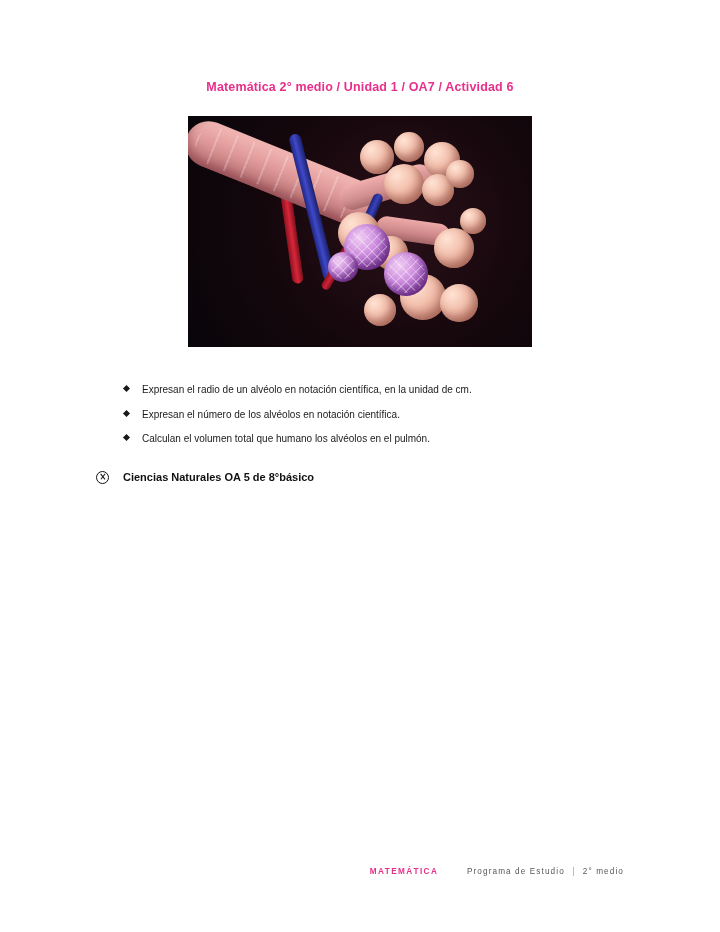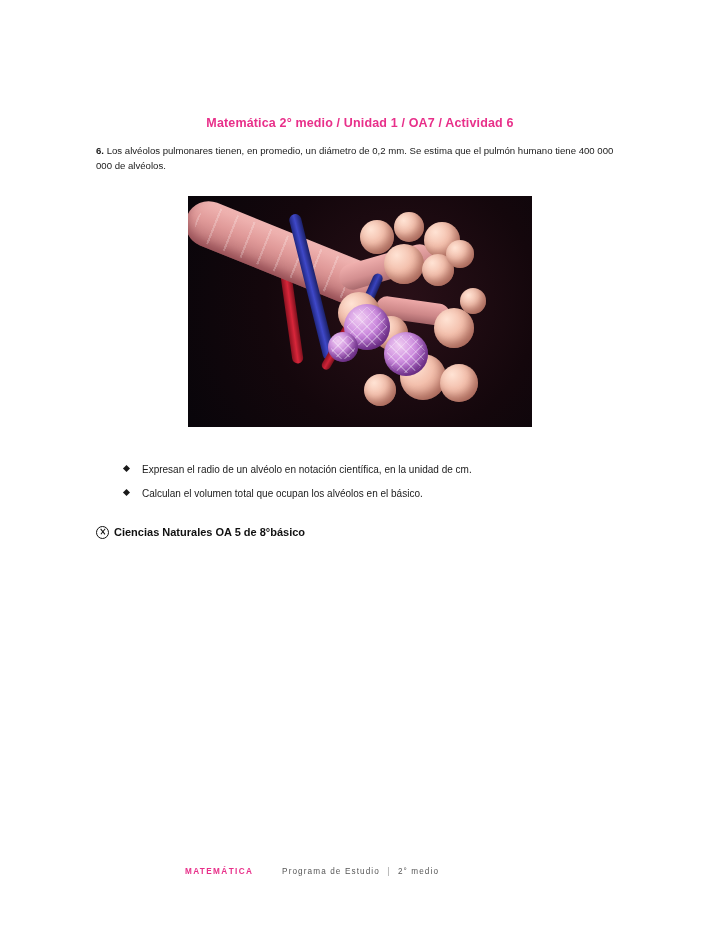--- a/index.html
+++ b/index.html
@@ -21,21 +21,20 @@
     top: 0;
     width: 720px;
     height: 932px;
     background: #ffffff;
   }
   .content {
     position: absolute;
     left: 96px;
     top: 80px;
     width: 528px;
-    margin-top: 36px;
   }
   .doc-title {
     color: #e8308a;
     font-size: 12.5px;
     font-weight: bold;
     text-align: center;
     letter-spacing: 0.15px;
     margin: 0 0 14px 0;
   }
   .intro {
@@ -182,21 +181,21 @@
     background: #1a1a1a;
     transform: rotate(45deg);
   }
   .connection {
     margin: 14px 0 0 0;
     font-size: 11px;
     font-weight: bold;
     color: #111111;
     display: flex;
     align-items: center;
-    gap: 5px;
+    gap: 14px;
   }
   .conn-icon {
     display: inline-block;
     width: 11px;
     height: 11px;
     border: 1.2px solid #111;
     border-radius: 50%;
     position: relative;
     flex: none;
   }
@@ -220,21 +219,21 @@
     height: 7.4px;
     background: #111;
     transform: translateX(-50%) rotate(-38deg);
     transform-origin: 50% 50%;
   }
   .footer {
     position: absolute;
     left: 0;
     right: 0;
     bottom: 56px;
-    text-align: center;
+    text-align: right;
     padding-right: 96px;
     font-size: 8.2px;
     letter-spacing: 1.1px;
     color: #575757;
   }
   .footer .subject {
     color: #e8308a;
     font-weight: bold;
     letter-spacing: 1.4px;
   }
@@ -245,24 +244,20 @@
 </style>
 </head>
 <body>
 
 <div class="page">
 
   <div class="content">
 
     <h1 class="doc-title">Matemática 2° medio / Unidad 1 / OA7 / Actividad 6</h1>
 
-    <p class="intro">
-      <span class="num">6.</span>
-      <span>Los alvéolos pulmonares tienen, en promedio, un diámetro de 0,2 mm. Se estima que el pulmón humano tiene 400 000 000 de alvéolos.</span>
-    </p>
 
     <div class="figure">
       <div class="fig-inner">
         <div class="vessel-red"></div>
         <div class="bronchus"></div>
         <div class="vessel-blue"></div>
         <div class="branch"></div>
         <div class="vessel-blue2"></div>
         <div class="vessel-red2"></div>
         <div class="branch2"></div>
@@ -287,21 +282,25 @@
       </div>
     </div>
 
     <ul class="bullets">
       <li>
         <span class="dot"></span>
         <span>Expresan el radio de un alvéolo en notación científica, en la unidad de cm.</span>
       </li>
       <li>
         <span class="dot"></span>
-        <span>Calculan el volumen total que ocupan los alvéolos en el básico.</span>
+        <span>Expresan el número de los alvéolos en notación científica.</span>
+      </li>
+      <li>
+        <span class="dot"></span>
+        <span>Calculan el volumen total que humano los alvéolos en el pulmón.</span>
       </li>
     </ul>
 
     <div class="connection">
       <span class="conn-icon"></span>
       <span>Ciencias Naturales OA 5 de 8°básico</span>
     </div>
 
   </div>
 

